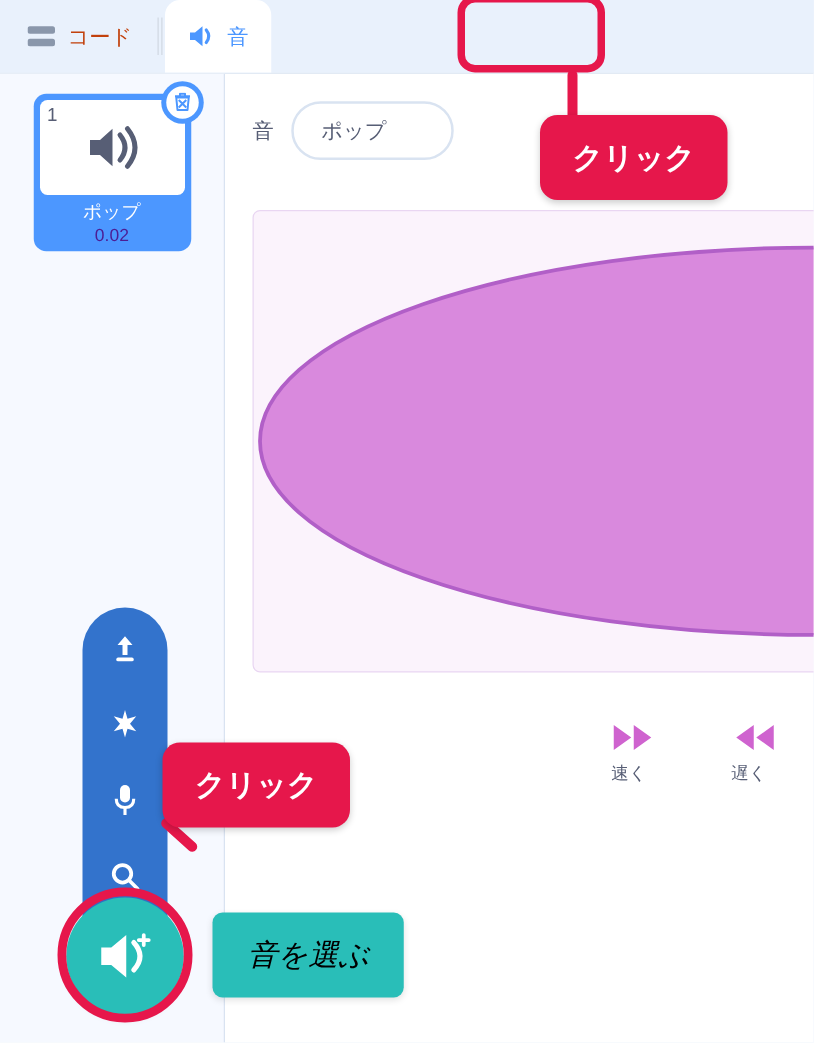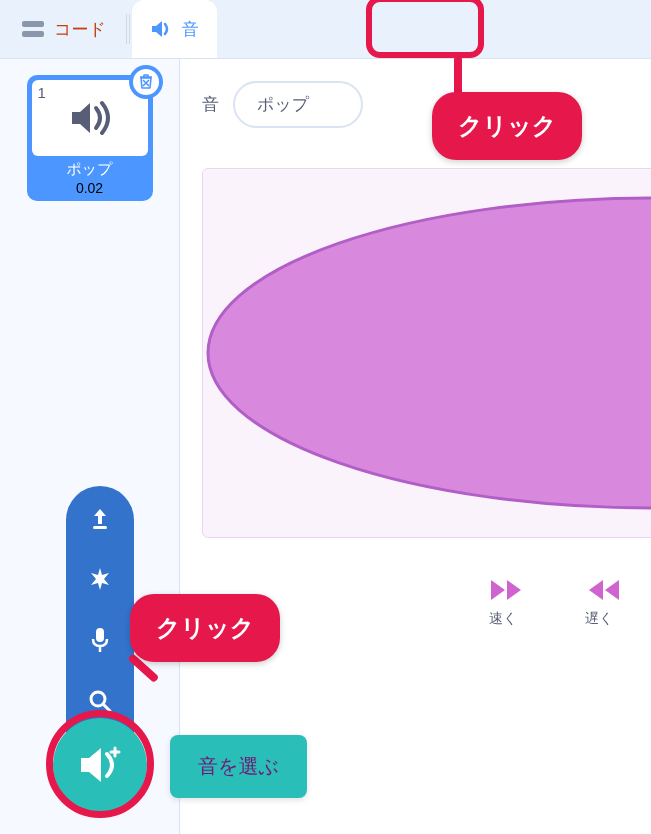--- a/index.html
+++ b/index.html
@@ -84,21 +84,21 @@
     font-weight: 500;
   }
   .thumb-label {
     text-align: center;
     color: #fff;
     font-size: 15px;
     margin-top: 4px;
   }
   .thumb-dur {
     text-align: center;
-    color: #000000;
+    color: #4c1d95;
     font-size: 14px;
     margin-top: 1px;
   }
   .delete-btn {
     position: absolute;
     top: -10px;
     right: -10px;
     width: 34px;
     height: 34px;
     background: #4c97ff;
@@ -143,27 +143,28 @@
     align-items: center;
     justify-content: center;
     box-shadow: 0 2px 8px rgba(0,0,0,0.15);
     z-index: 3;
   }
   .choose-sound-btn {
     position: absolute;
     bottom: 36px;
     left: 170px;
     background: #29beb8;
-    color: #701a75;
-    font-size: 20px;
+    color: #000000;
+    font-size: 24px;
     font-weight: 500;
     padding: 18px 28px;
     border-radius: 8px;
     box-shadow: 0 2px 6px rgba(0,0,0,0.12);
     z-index: 2;
+    font-style: italic;
   }
   .main {
     flex: 1;
     padding: 22px 0 0 22px;
     position: relative;
     overflow: hidden;
   }
   .name-row {
     display: flex;
     align-items: center;
@@ -219,21 +220,21 @@
     font-size: 14px;
     font-weight: 500;
   }
   .callout {
     position: absolute;
     background: #e6174b;
     color: #fff;
     font-size: 24px;
     font-weight: 700;
     padding: 18px 26px;
-    border-radius: 24px;
+    border-radius: 14px;
     z-index: 20;
     box-shadow: 0 2px 6px rgba(0,0,0,0.2);
   }
   .callout-top { top: 92px; left: 432px; }
   .callout-bottom { top: 594px; left: 130px; }
   .ring {
     position: absolute;
     border: 6px solid #e6174b;
     border-radius: 14px;
     z-index: 19;

